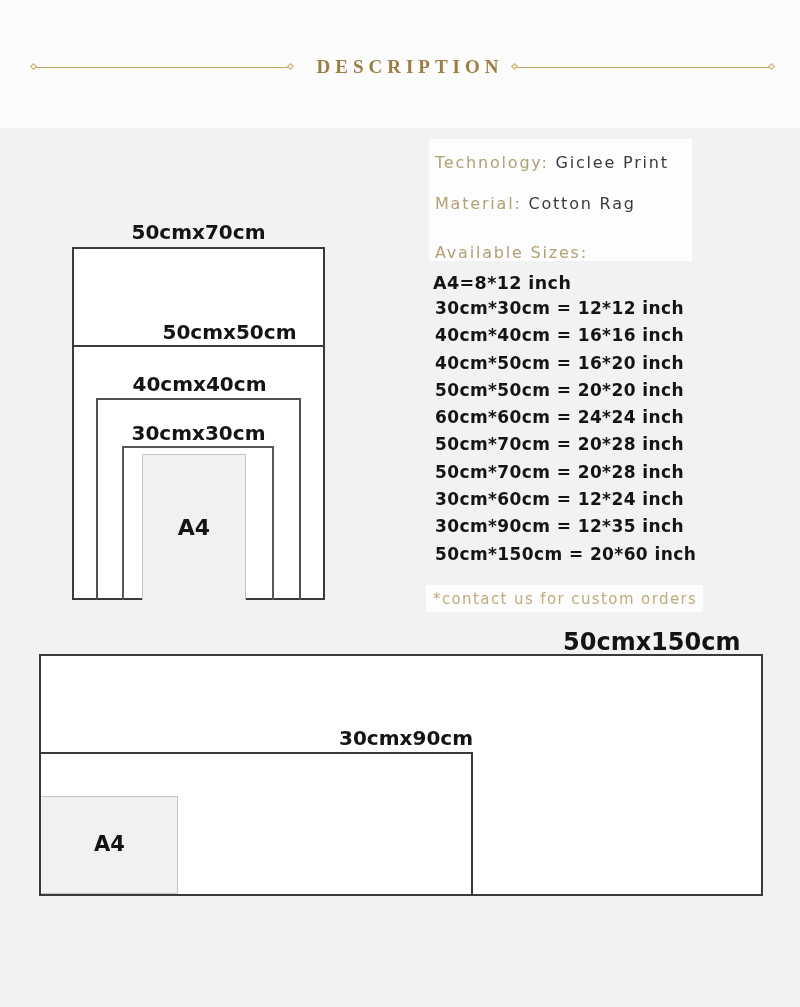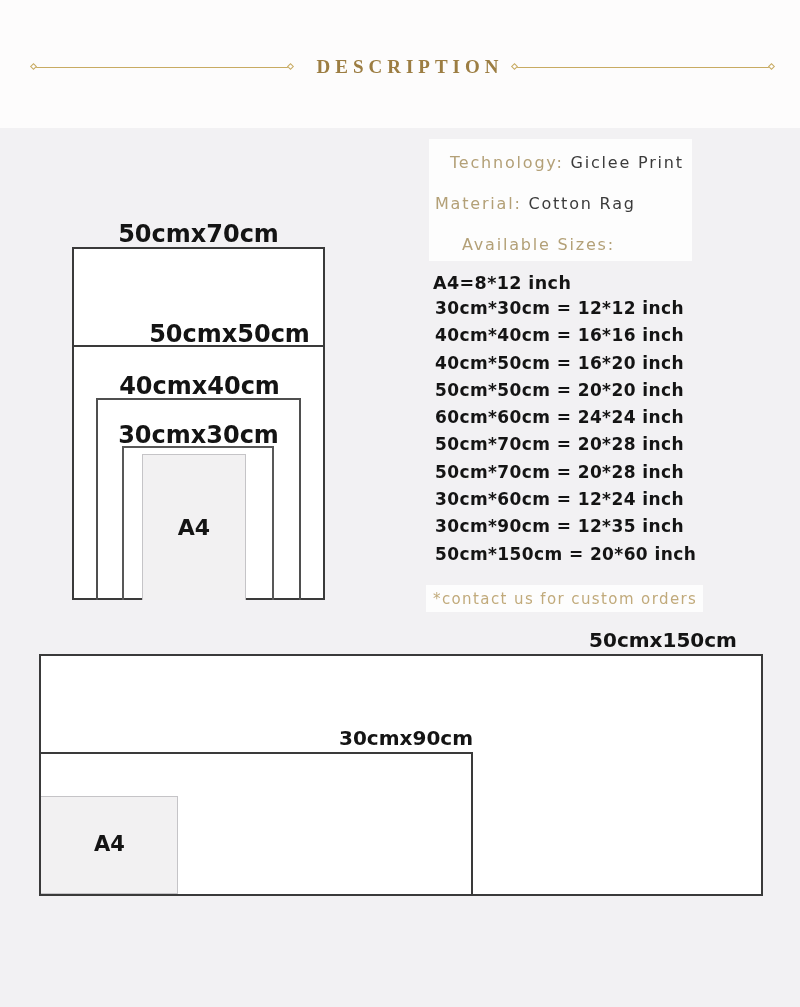--- a/index.html
+++ b/index.html
@@ -60,21 +60,21 @@
     transform: rotate(45deg);
     top: -3px;
   }
   .diamond.start { left: -3px; }
   .diamond.end   { right: -3px; }
   
   .dlabel {
     position: absolute;
     font-weight: bold;
     color: var(--text_dark);
-    font-size: 24px;
+    font-size: 20px;
     text-align: center;
   }
   
   .rect { position: absolute; }
   .outer-rect {
     left: 72px; top: 247px; width: 253px; height: 353px;
     border: 2px solid var(--border_dark);
     background: #ffffff;
   }
   .hline-5050 {
@@ -107,23 +107,23 @@
   }
   .info-row {
     position: absolute;
     left: 435px;
     font-size: 16px;
     letter-spacing: 1.8px;
     color: var(--tan_label);
     white-space: nowrap;
   }
   .info-row .val { color: var(--value_dark); }
-  .row-tech { top: 153px; margin-left: 15px; }
+  .row-tech { top: 153px; }
   .row-mat  { top: 194px; }
-  .row-avail{ top: 235px; margin-left: 27px; }
+  .row-avail{ top: 243px; }
   .a4-equiv {
     position: absolute;
     left: 433px; top: 273px;
     font-size: 17.5px; font-weight: bold;
     letter-spacing: 0.4px;
     color: var(--text_dark);
   }
   .sizes-list {
     position: absolute;
     left: 435px; top: 295px; width: 260px;
@@ -155,21 +155,21 @@
   .rect-3090 {
     left: 39px; top: 752px; width: 434px; height: 144px;
     border-top: 2px solid var(--border_dark);
     border-right: 2px solid var(--border_dark);
   }
   .rect-a4-bottom {
     left: 41px; top: 796px; width: 137px; height: 98px;
     background: var(--a4_fill);
     border: 1px solid var(--a4_border); border-left: none;
   }
-  .lbl-50150 { left: 563px; top: 628px; width: 200px; text-align: center; font-size: 20px; }
+  .lbl-50150 { left: 563px; top: 628px; width: 200px; text-align: left; font-size: 24px; }
   .lbl-3090  { left: 273px; top: 726px; width: 200px; text-align: right; font-size: 20px; }
   .lbl-a4-bottom { left: 41px; top: 832px; width: 137px; font-size: 21px; }
 </style>
 </head>
 <body>
 
 <div class="page">
 
   <div class="rule rule-left">
     <span class="diamond start"></span>

